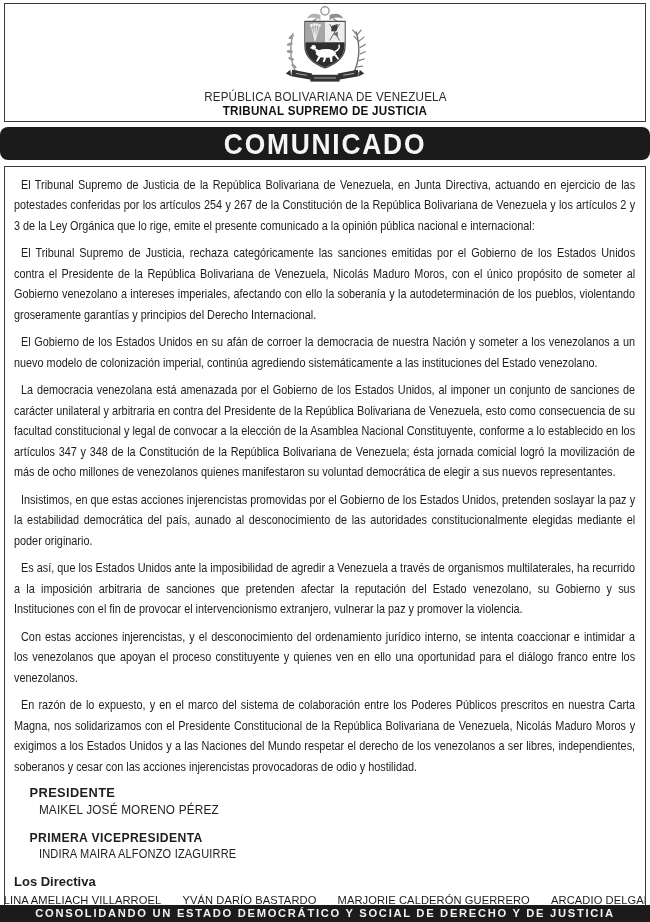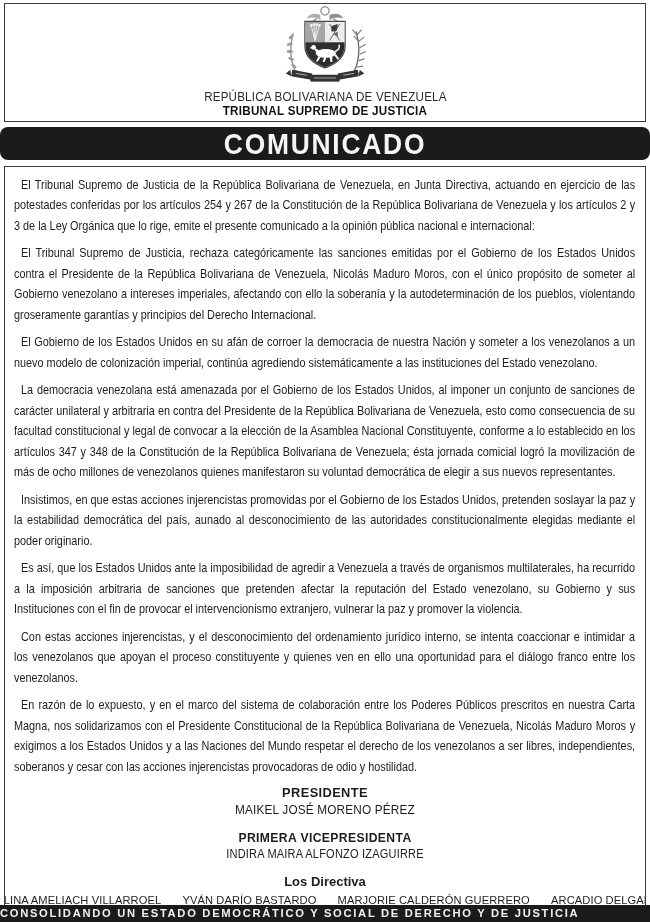--- a/index.html
+++ b/index.html
@@ -51,35 +51,35 @@
   }
   .paragraphs {
     width:709px;
     transform:scaleX(0.876); transform-origin:0 0;
     font-size:12.4px; line-height:20.5px;
     text-align:justify;
   }
   .paragraphs p { margin:0 0 7px 0; text-indent:8px; }
 
   
-  .sigs { text-align:center; margin-top:2px; }
+  .sigs { margin-top:2px; }
   .sig-title { font-weight:bold; font-size:13.5px; letter-spacing:0.4px; line-height:17px; transform:scaleX(0.95); }
   .sig-name  { font-size:12.8px; line-height:17px; transform:scaleX(0.92); letter-spacing:0.2px; }
   .sig-gap   { height:11px; }
   .directors-title { font-weight:bold; font-size:13px; line-height:16px; }
   .directors-row {
     display:flex; justify-content:center; gap:22px;
     font-size:11.6px; line-height:16px; margin-top:2px;
     transform:scaleX(0.96); white-space:nowrap; letter-spacing:0.1px;
   }
 
   
   .footer {
     height:17px; background:#1b1b1b;
-    display:flex; align-items:center; 
+    display:flex; align-items:center; justify-content:center;
   }
   .footer-slogan {
     color:#f2f2f2; font-size:11.2px; font-weight:bold;
     letter-spacing:1.7px; white-space:nowrap; line-height:21px;
   }
 </style>
 </head>
 <body>
 
 <div class="page">

